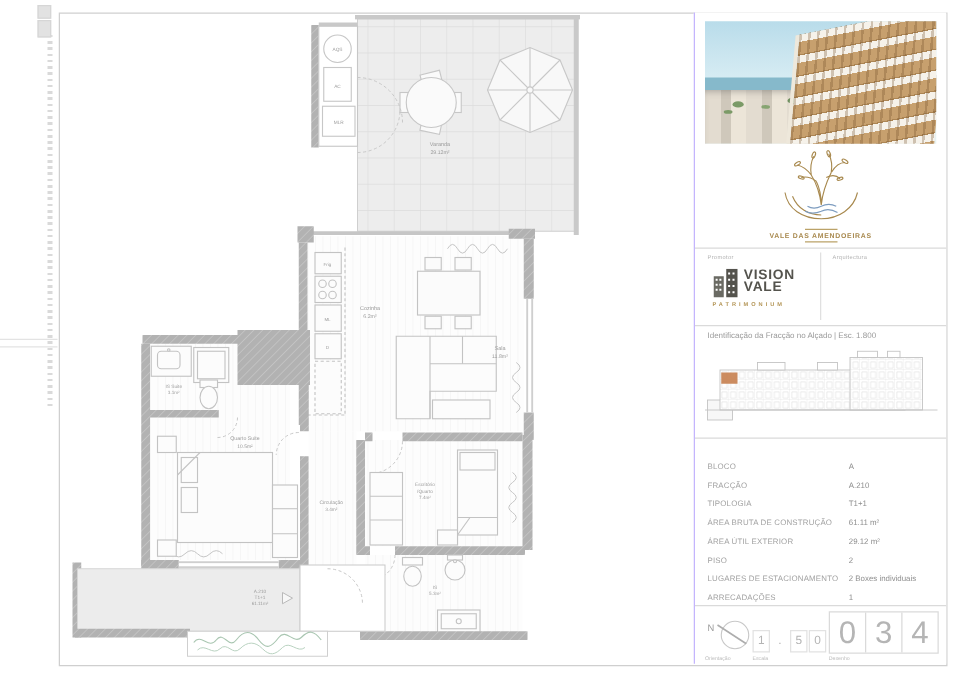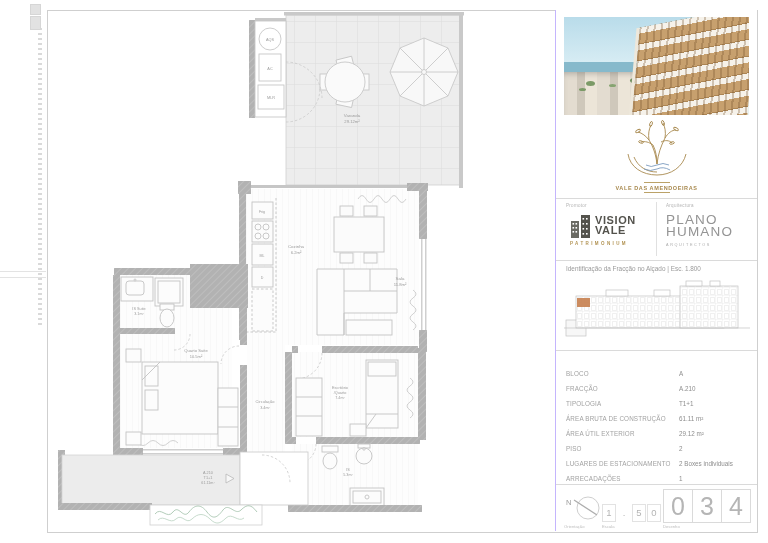--- a/index.html
+++ b/index.html
@@ -337,25 +337,20 @@
                 <rect x="16" y="18" width="1.6" height="1.6"></rect>
             </g>
           </svg>
           <div class="vf-text">
             <div>VISION</div>
             <div>VALE</div>
           </div>
         </div>
         <div class="vf-sub">PATRIMONIUM</div>
       </div>
-      <div class="ph-logo">
-        <div>PLANO</div>
-        <div>HUMANO</div>
-        <div class="ph-logo-sub">ARQUITECTOS</div>
-      </div>
     </div>
 
     <div class="hr" style="top:250px;"></div>
     <div class="caption">Identificação da Fracção no Alçado | Esc. 1.800</div>
 
     <svg class="elev" width="190" height="64" viewBox="0 0 190 64">
       <defs>
         <pattern id="elevgrid" width="7" height="8" patternUnits="userSpaceOnUse">
           <rect width="7" height="8" fill="#ffffff"></rect>
           <path d="M7,0 V8 M0,8 H7 M1.5,1.5 h4 v5 h-4 z" fill="none" stroke="#e0e0e0" stroke-width="0.5"></path>

